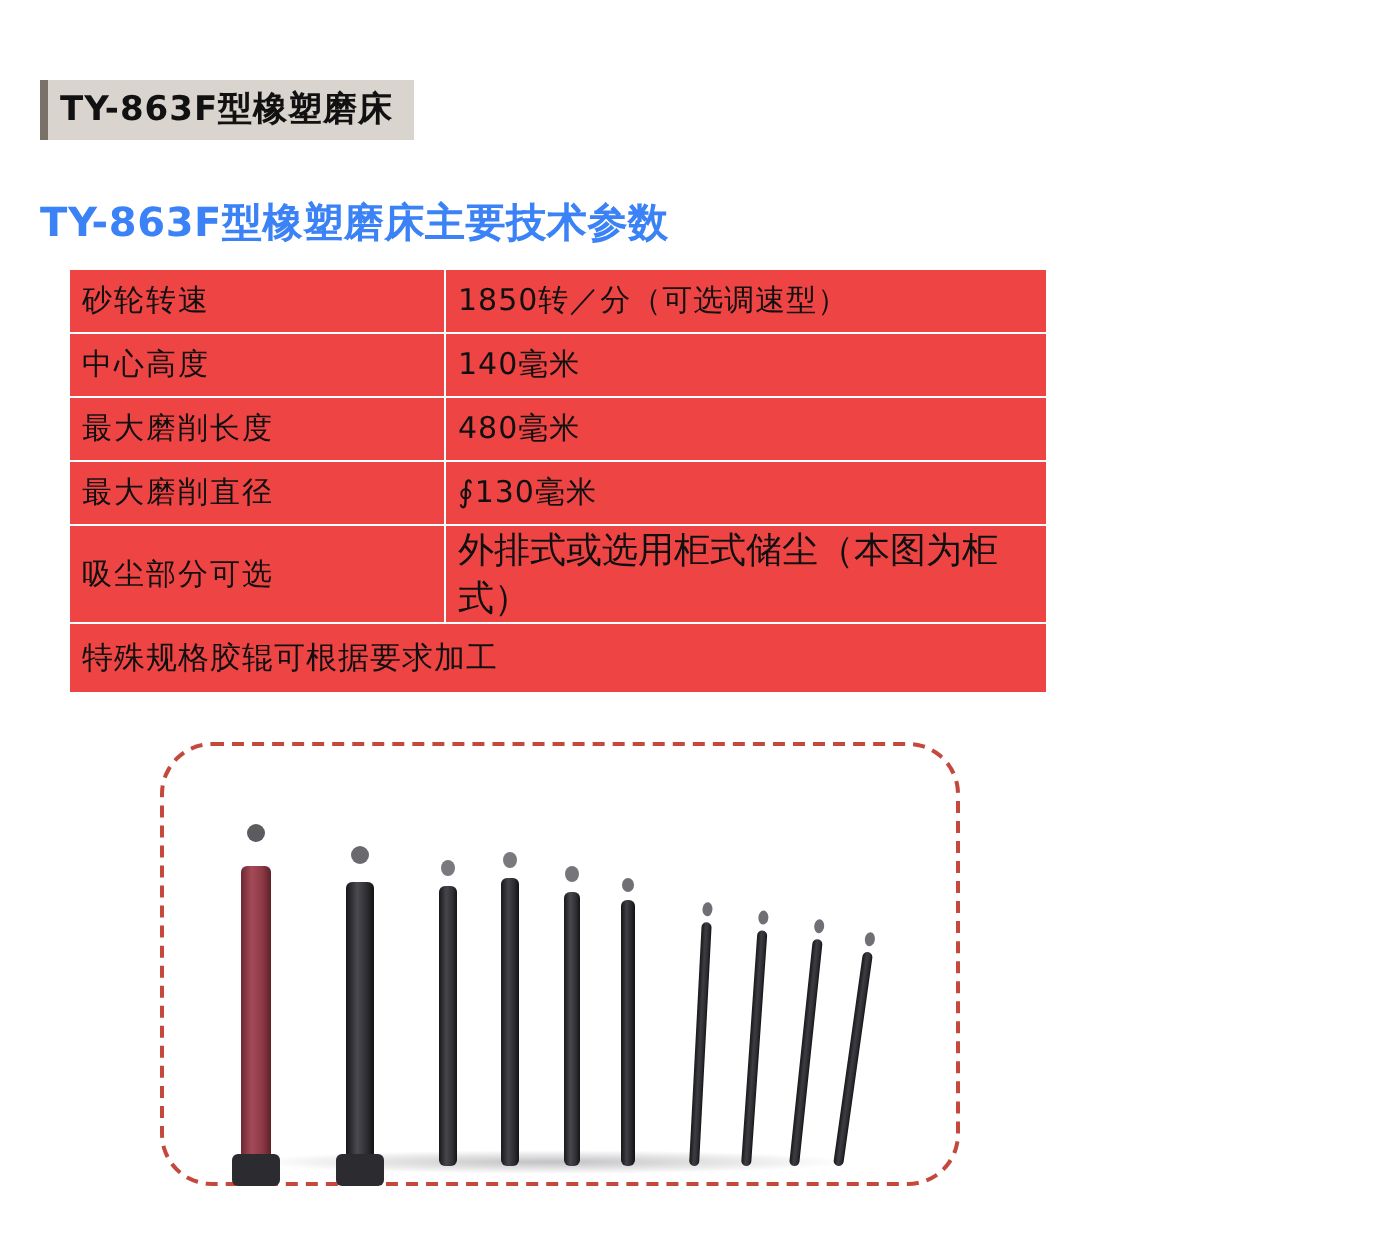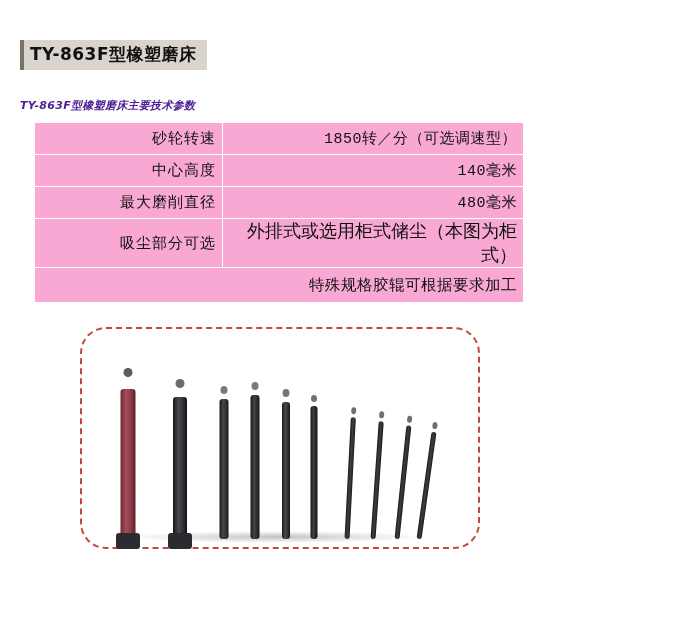--- a/index.html
+++ b/index.html
@@ -49,46 +49,44 @@
     margin: 0 0 6px 0;
     max-width: 660px;
   }
   .intro p {
     margin: 0;
     white-space: nowrap;
   }
 
   
   .section-heading {
-    font-size: 11px;
+    font-size: 20px;
     font-weight: bold;
-    color: #4c1d95;
+    color: #3b82f6;
     margin: 12px 0 9px 0;
     letter-spacing: 0.3px;
-    font-style: italic;
   }
 
   
   .spec-table {
     border-collapse: collapse;
     width: 490px;
     margin-left: 14px;
     background: #ddd8d1;
     table-layout: fixed;
   }
   .spec-table td {
     border: 1px solid #ffffff;
     height: 31px;
     padding: 0 6px;
-    text-align: right;
+    text-align: left;
     vertical-align: middle;
     font-size: 15px;
     color: #101010;
-    background: #f9a8d4;
-    font-family: Liberation Mono, monospace;
+    background: #ef4444;
   }
   .spec-table td.label {
     width: 175px;
     letter-spacing: 1px;
   }
   .spec-table td.value {
     letter-spacing: 0.5px;
   }
   .spec-table td.value.small {
     font-size: 18px;
@@ -171,22 +169,26 @@
     <tbody>
       <tr>
         <td class="label">砂轮转速</td>
         <td class="value">1850转／分（可选调速型）</td>
       </tr>
       <tr>
         <td class="label">中心高度</td>
         <td class="value">140毫米</td>
       </tr>
       <tr>
+        <td class="label">最大磨削长度</td>
+        <td class="value">480毫米</td>
+      </tr>
+      <tr>
         <td class="label">最大磨削直径</td>
-        <td class="value">480毫米</td>
+        <td class="value">∮130毫米</td>
       </tr>
       <tr>
         <td class="label">吸尘部分可选</td>
         <td class="value small">外排式或选用柜式储尘（本图为柜式）</td>
       </tr>
       <tr class="footer-row">
         <td colspan="2">特殊规格胶辊可根据要求加工</td>
       </tr>
     </tbody>
   </table>

